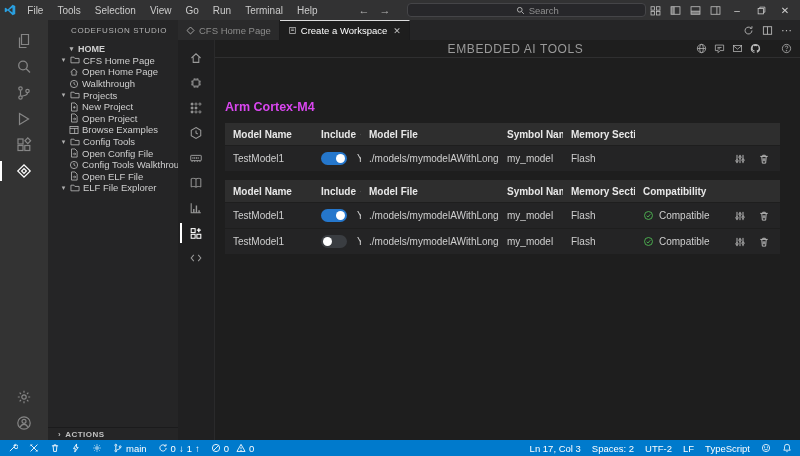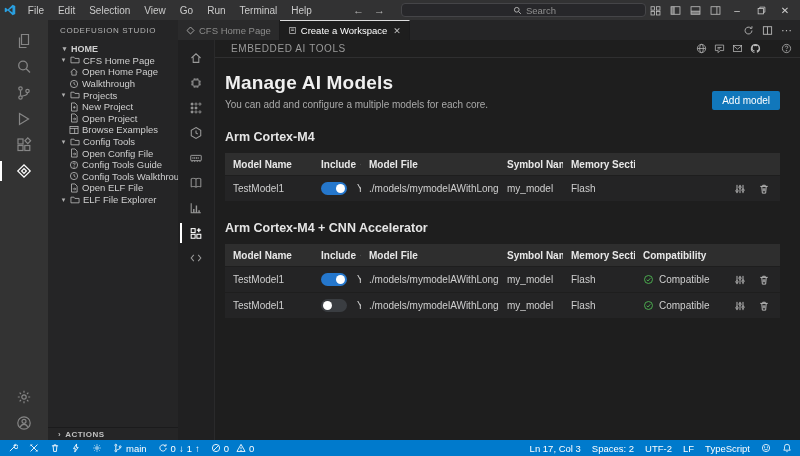--- a/index.html
+++ b/index.html
@@ -25,25 +25,25 @@
 
   
   .activitybar { width:48px; background:#333333; display:flex; flex-direction:column; align-items:center; flex:0 0 auto; }
   .act-item { width:48px; height:26px; display:flex; align-items:center; justify-content:center; color:#868686; position:relative; }
   .act-item.active { color:#ffffff; }
   .act-item.active::before { content:""; position:absolute; left:0; top:3px; bottom:3px; width:2px; background:#ffffff; }
   .act-spacer { flex:1; }
 
   
   .sidebar { width:130px; background:#252526; display:flex; flex-direction:column; flex:0 0 auto; }
-  .sidebar-header { height:20px; display:flex; align-items:center; padding-left:12px; font-size:8px; letter-spacing:.6px; color:#b4b4b4; flex:0 0 auto; }
+  .sidebar-header { height:20px; display:flex; align-items:center; padding-left:23px; font-size:8px; letter-spacing:.6px; color:#b4b4b4; flex:0 0 auto; }
   .tree { flex:1 1 auto; padding-top:3px; overflow:hidden; font-size:9.5px; color:#cfcfcf; }
   .tree-row { height:11.6px; display:flex; align-items:center; gap:3px; white-space:nowrap; cursor:default; }
   .tree-row .chev { font-size:7px; color:#b0b0b0; width:7px; text-align:center; }
-  .tree-row.lvl0 { padding-left:13px; font-weight:bold; font-size:9px; }
+  .tree-row.lvl0 { padding-left:20px; font-weight:bold; font-size:9px; }
   .tree-row.lvl1 { padding-left:12px; }
   .tree-row.lvl2 { padding-left:21px; }
   .actions-bar { height:13px; border-top:1px solid #1b1b1c; display:flex; align-items:center; gap:4px;
     padding-left:10px; font-size:8px; font-weight:bold; letter-spacing:.5px; color:#c0c0c0; flex:0 0 auto; }
 
   
   .editor-col { flex:1 1 auto; display:flex; flex-direction:column; min-width:0; }
   .tabbar { height:20px; background:#252526; display:flex; align-items:stretch; flex:0 0 auto; }
   .tab { display:flex; align-items:center; gap:4px; padding:0 8px; font-size:9.5px; cursor:default; }
   .tab.inactive { background:#2a2a2b; color:#8c8c8c; border-right:1px solid #1b1b1c; }
@@ -52,32 +52,32 @@
   .tabbar-right { margin-left:auto; display:flex; align-items:center; gap:8px; padding-right:8px; color:#bdbdbd; }
 
   .webview { flex:1 1 auto; display:flex; min-height:0; background:#1e1e1e; }
   .rail { width:37px; background:#202021; border-right:1px solid #2a2a2b; display:flex; flex-direction:column; align-items:center; padding-top:10px; gap:9px; flex:0 0 auto; }
   .rail-item { width:37px; height:16px; display:flex; align-items:center; justify-content:center; color:#9a9a9a; position:relative; }
   .rail-item.active { color:#ffffff; }
   .rail-item.active::before { content:""; position:absolute; left:2px; top:-2px; bottom:-2px; width:2px; background:#ffffff; }
 
   .content { flex:1 1 auto; display:flex; flex-direction:column; min-width:0; }
   .panel-header { height:18px; border-bottom:1px solid #2f2f30; display:flex; align-items:center; position:relative; flex:0 0 auto; }
-  .panel-title { position:absolute; left:16px; right:0; text-align:left; font-size:10px; letter-spacing:.6px; color:#9a9a9a; }
+  .panel-title { position:absolute; left:16px; right:0; text-align:center; font-size:12px; letter-spacing:.6px; color:#9a9a9a; }
   .panel-icons { margin-left:auto; display:flex; align-items:center; gap:7px; padding-right:8px; z-index:1; }
   .panel-icons .sep { width:6px; }
 
   .page { flex:1 1 auto; overflow:hidden; padding:14px 20px 0 10px; }
   .page-head { display:flex; align-items:flex-end; }
   .page-head h1 { font-size:19px; font-weight:bold; color:#f0f0f0; letter-spacing:.2px; }
   .page-sub { font-size:10px; color:#a9a9a9; margin-top:5px; }
   .add-btn { margin-left:auto; background:#1177bb; color:#ffffff; border:none; border-radius:2px;
     font-size:10px; font-family:inherit; padding:4px 10px; cursor:pointer; }
 
-  .section-title { font-size:12.5px; font-weight:bold; color:#e5e5e5; margin-top:20px; }
+  .section-title { font-size:12.5px; font-weight:bold; color:#d946ef; margin-top:28px; }
   .tbl { margin-top:9px; width:100%; }
   .trow { display:grid; align-items:center; font-size:10px; color:#cfcfcf; }
   .t1 .trow { grid-template-columns:88px 48px 138px 64px 72px 1fr; }
   .t2 .trow { grid-template-columns:88px 48px 138px 64px 72px 95px 1fr; }
   .trow.head { background:#2e2e2e; height:22px; font-weight:bold; color:#e8e8e8; }
   .trow.data { background:#242425; height:26px; border-top:1px solid #1e1e1e; }
   .cell { padding-left:8px; display:flex; align-items:center; gap:4px; overflow:hidden; white-space:nowrap; }
   .cell.actions { justify-content:flex-end; padding-right:10px; gap:12px; }
   .cell.actions .ico { color:#c2c2c2; cursor:pointer; }
 
@@ -105,21 +105,21 @@
 
 <div class="app">
 
   <div class="titlebar">
     <div class="vscode-logo">
       <svg width="12" height="12" viewBox="0 0 16 16">
           <path fill="#2a9fe0" d="M11.5 1 5 7.2 2.3 5.1 1 5.8v4.4l1.3.7L5 8.8l6.5 6.2 3.5-1.6V2.6L11.5 1zM11.3 4.6v6.8L6.8 8l4.5-3.4z"></path>
         </svg>
     </div>
     <div class="menu-item">File</div>
-    <div class="menu-item">Edit</div>
+    <div class="menu-item">Tools</div>
     <div class="menu-item">Selection</div>
     <div class="menu-item">View</div>
     <div class="menu-item">Go</div>
     <div class="menu-item">Run</div>
     <div class="menu-item">Terminal</div>
     <div class="menu-item">Help</div>
     <div class="nav-arrows">
       <span class="ico">←</span>
       <span class="ico">→</span>
     </div>
@@ -314,30 +314,20 @@
           <span>Config Tools</span>
         </div>
         <div class="tree-row lvl2">
           <span class="ico">
               <svg width="10" height="10" viewBox="0 0 16 16" fill="none" stroke="currentColor" stroke-width="1.3">
                 <path d="M4 1.5h5.5L13 5v9.5H4z"></path>
                 <path d="M6 9.5h4.5M9 8l1.7 1.5L9 11"></path>
               </svg>
             </span>
           <span>Open Config File</span>
-        </div>
-        <div class="tree-row lvl2">
-          <span class="ico">
-              <svg width="10" height="10" viewBox="0 0 16 16" fill="none" stroke="currentColor" stroke-width="1.3">
-                <circle cx="8" cy="8" r="5.8"></circle>
-                <path d="M6.3 6.2c.2-1 .9-1.6 1.8-1.6 1 0 1.8.7 1.8 1.6 0 1.3-1.8 1.4-1.8 2.6"></path>
-                <circle cx="8.1" cy="11.2" r=".4" fill="currentColor"></circle>
-              </svg>
-            </span>
-          <span>Config Tools Guide</span>
         </div>
         <div class="tree-row lvl2">
           <span class="ico">
               <svg width="10" height="10" viewBox="0 0 16 16" fill="none" stroke="currentColor" stroke-width="1.3">
                 <circle cx="8" cy="8" r="5.8"></circle>
                 <path d="M8 4.8V8l2.3 1.4"></path>
               </svg>
             </span>
           <span>Config Tools Walkthrough</span>
         </div>
@@ -501,27 +491,20 @@
                   <svg width="11" height="11" viewBox="0 0 16 16" fill="none" stroke="currentColor" stroke-width="1.1">
                     <circle cx="8" cy="8" r="6"></circle>
                     <path d="M6.2 6.2c.2-1 .9-1.7 1.8-1.7 1 0 1.9.7 1.9 1.7 0 1.3-1.9 1.4-1.9 2.7"></path>
                     <circle cx="8" cy="11.3" r=".5" fill="currentColor"></circle>
                   </svg>
                 </span>
             </div>
           </div>
 
           <div class="page">
-            <div class="page-head">
-              <div>
-                <h1>Manage AI Models</h1>
-                <div class="page-sub">You can add and configure a multiple models for each core.</div>
-              </div>
-              <button class="add-btn">Add model</button>
-            </div>
 
             <div class="section-title">Arm Cortex-M4</div>
             <div class="tbl t1">
               <div class="trow head">
                 <div class="cell">Model Name</div>
                 <div class="cell">
                     <span>Include</span>
                   <span class="ico info-i">
                       <svg width="9" height="9" viewBox="0 0 16 16" fill="none" stroke="currentColor" stroke-width="1.3">
                         <circle cx="8" cy="8" r="6"></circle>
@@ -559,21 +542,20 @@
                     </span>
                   <span class="ico">
                       <svg width="12" height="12" viewBox="0 0 16 16" fill="none" stroke="currentColor" stroke-width="1.2">
                         <path d="M3 4.5h10M5 4.5l.8 9h4.4l.8-9M6.3 4.5V3h3.4v1.5M7 7v4M9 7v4"></path>
                       </svg>
                     </span>
                 </div>
               </div>
             </div>
 
-            <div class="section-title">Arm Cortex-M4 + CNN Accelerator</div>
             <div class="tbl t2">
               <div class="trow head">
                 <div class="cell">Model Name</div>
                 <div class="cell">
                     <span>Include</span>
                   <span class="ico info-i">
                       <svg width="9" height="9" viewBox="0 0 16 16" fill="none" stroke="currentColor" stroke-width="1.3">
                         <circle cx="8" cy="8" r="6"></circle>
                         <path d="M8 7v4"></path>
                         <circle cx="8" cy="4.8" r=".5" fill="currentColor"></circle>

